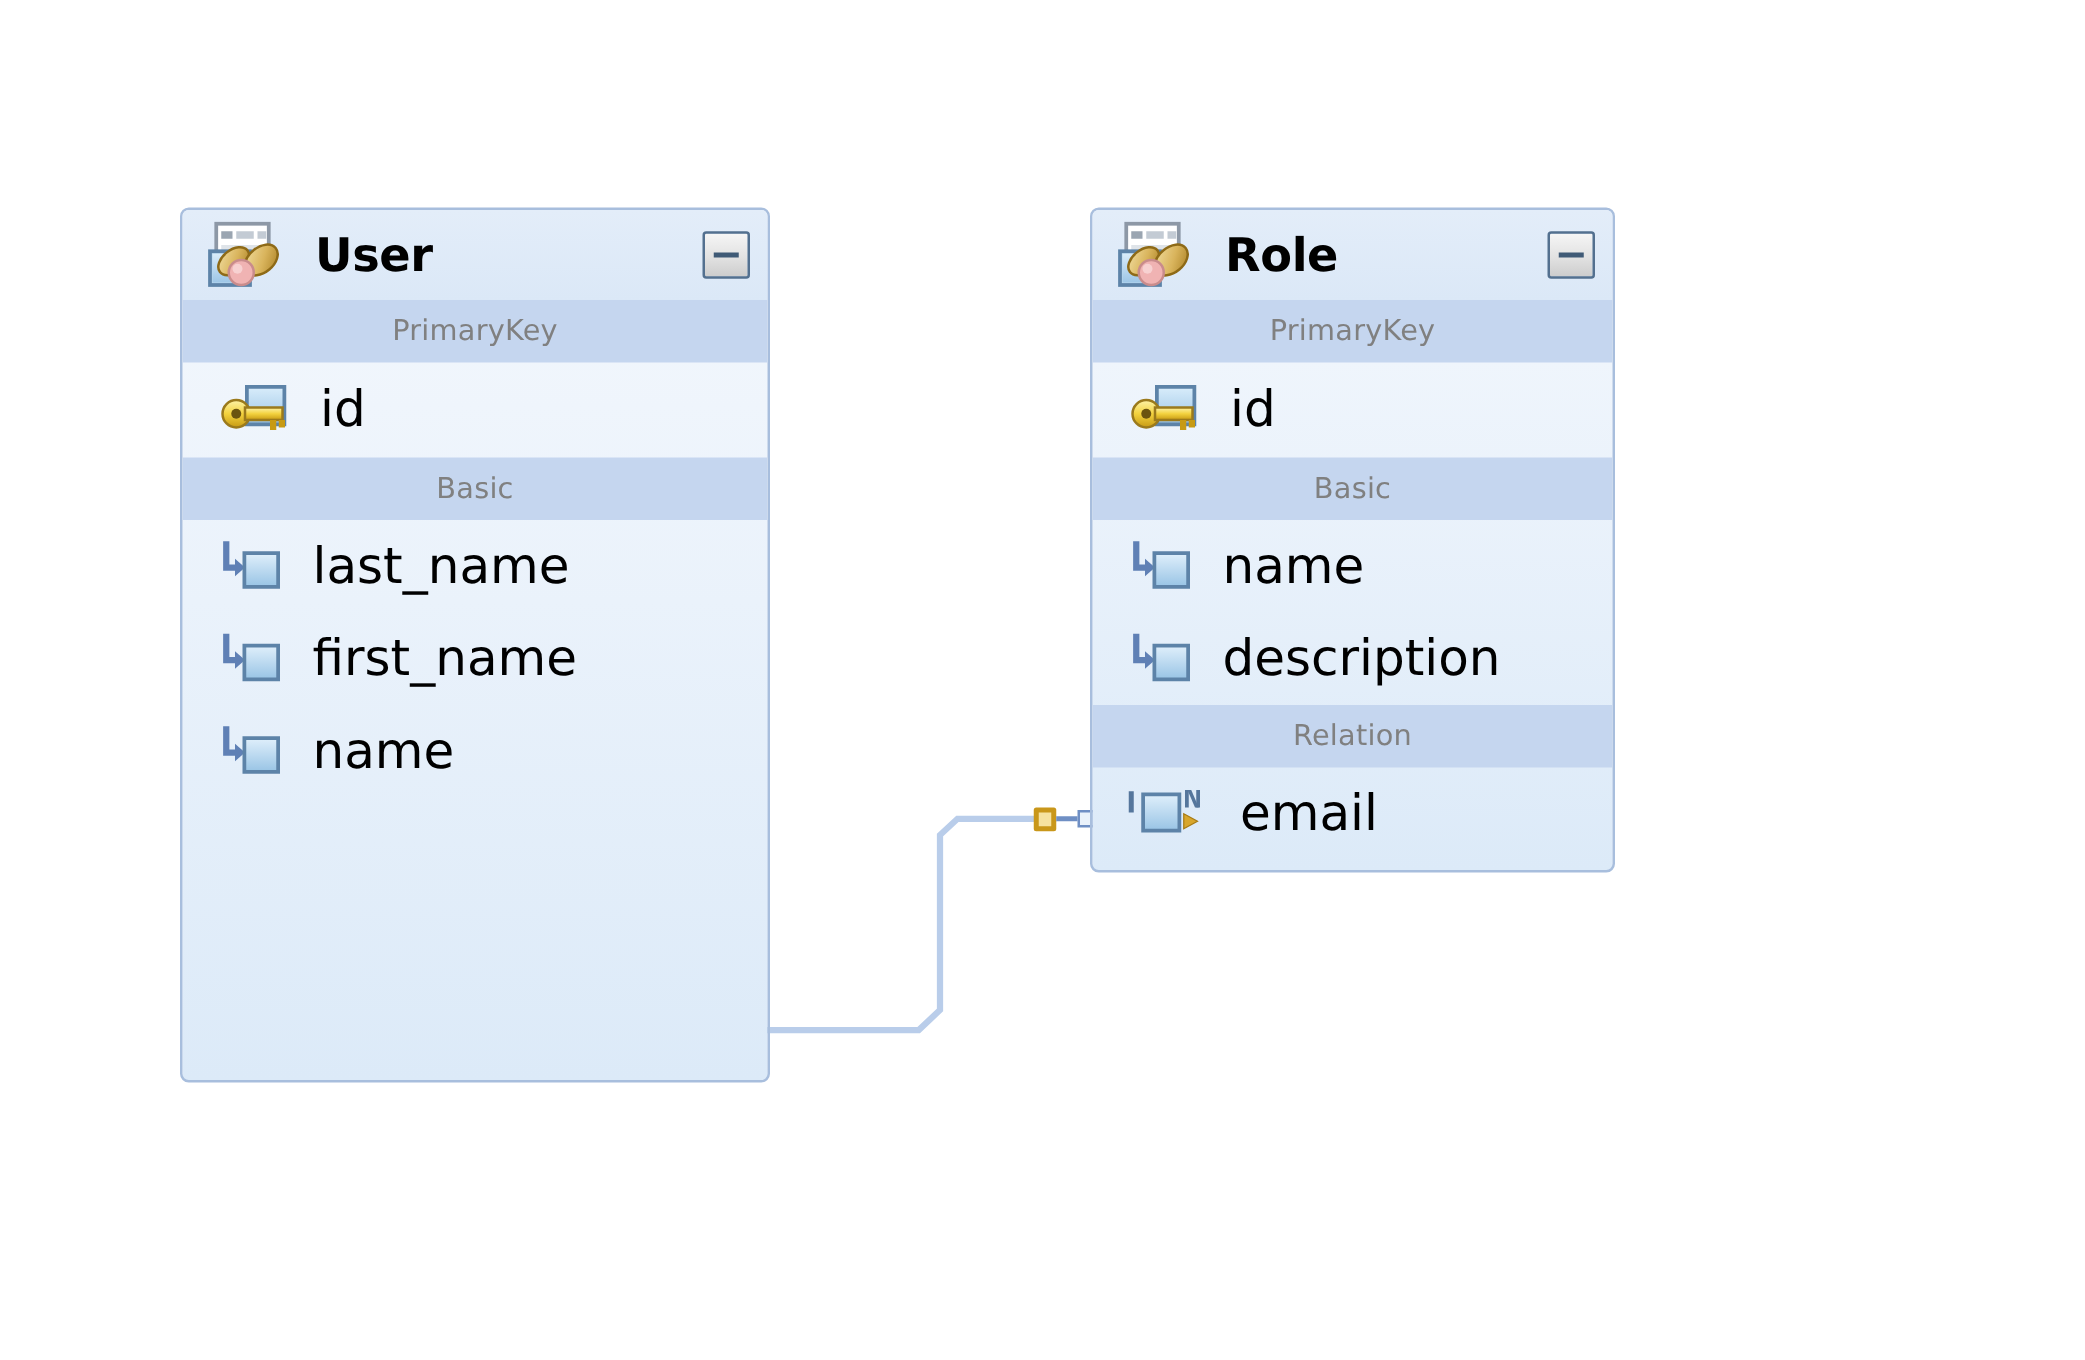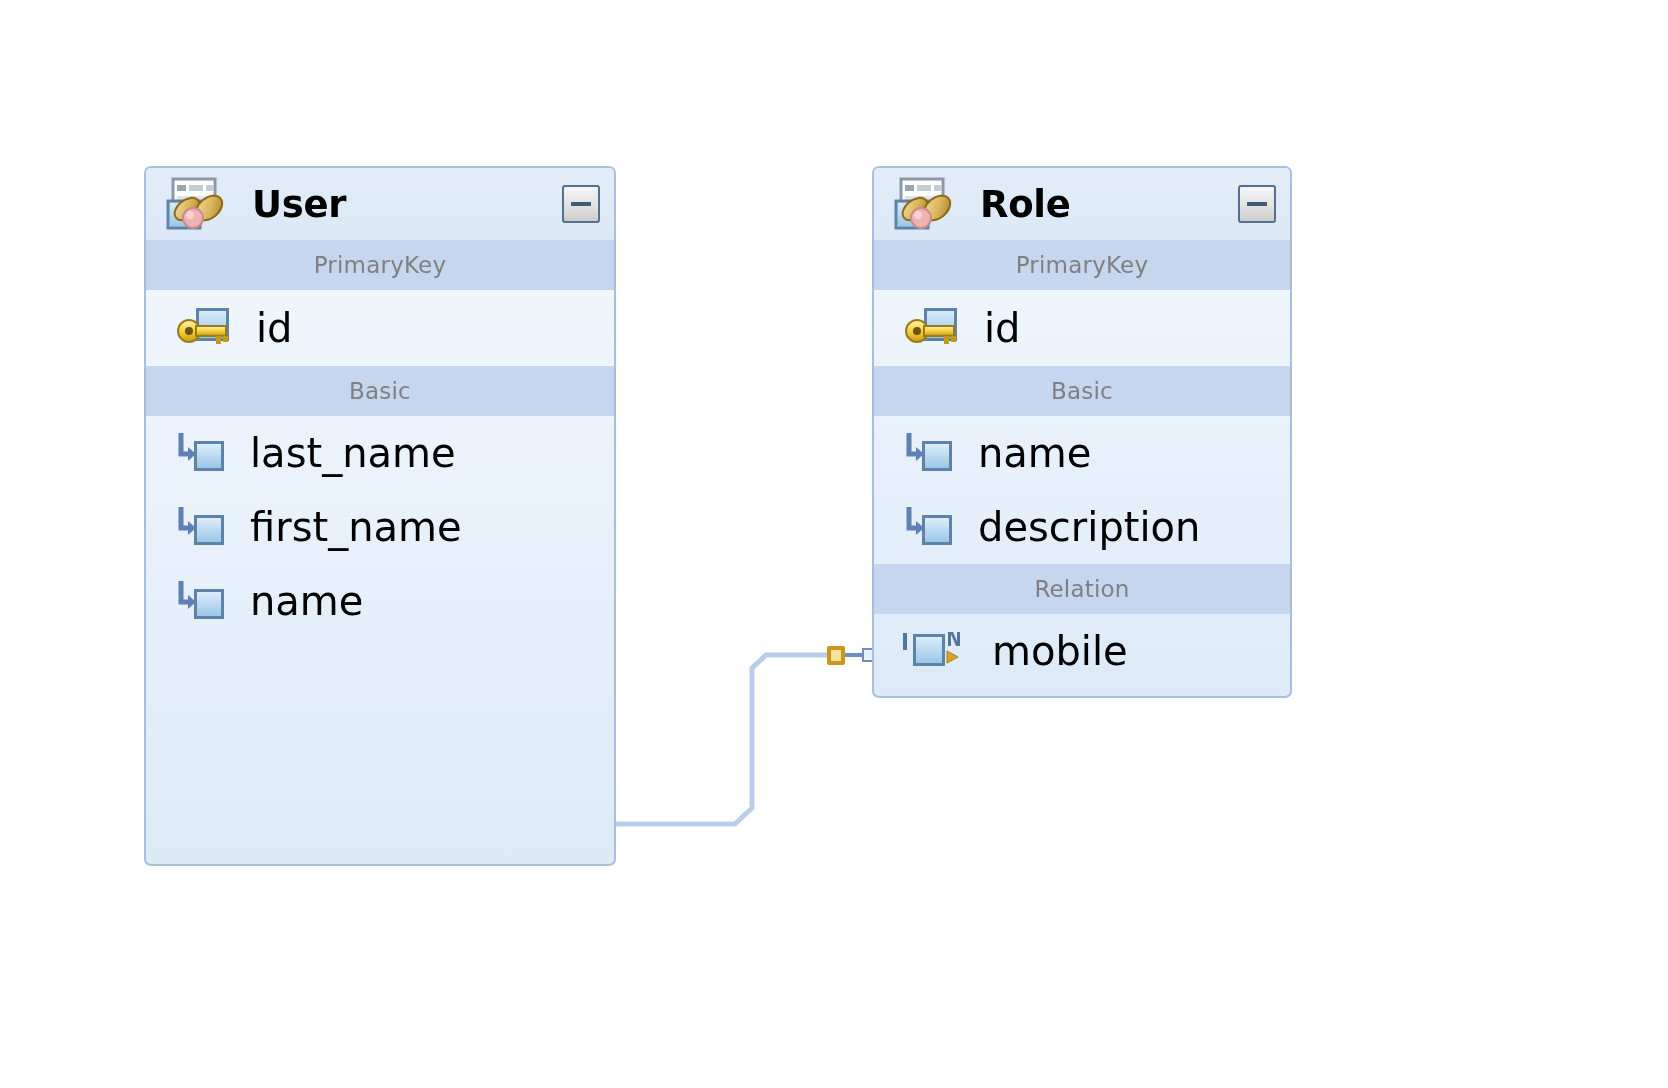--- a/index.html
+++ b/index.html
@@ -365,17 +365,17 @@
 
           <g fill="#55769c">
             <rect x="50" y="5" width="3" height="14"></rect>
             <rect x="59" y="5" width="3" height="14"></rect>
             <path d="M 52 5 L 55 5 L 61 19 L 58 19 Z"></path>
           </g>
 
           <path d="M 49 24 L 60 30 L 49 36 Z" fill="#d8a62b" stroke="#a87c14" stroke-width="1"></path>
         </svg>
       </span>
-      <span class="attr-label rel">mobile</span>
+      <span class="attr-label rel">email</span>
     </div>
   </div>
 
 </div>
 
 </body></html>

